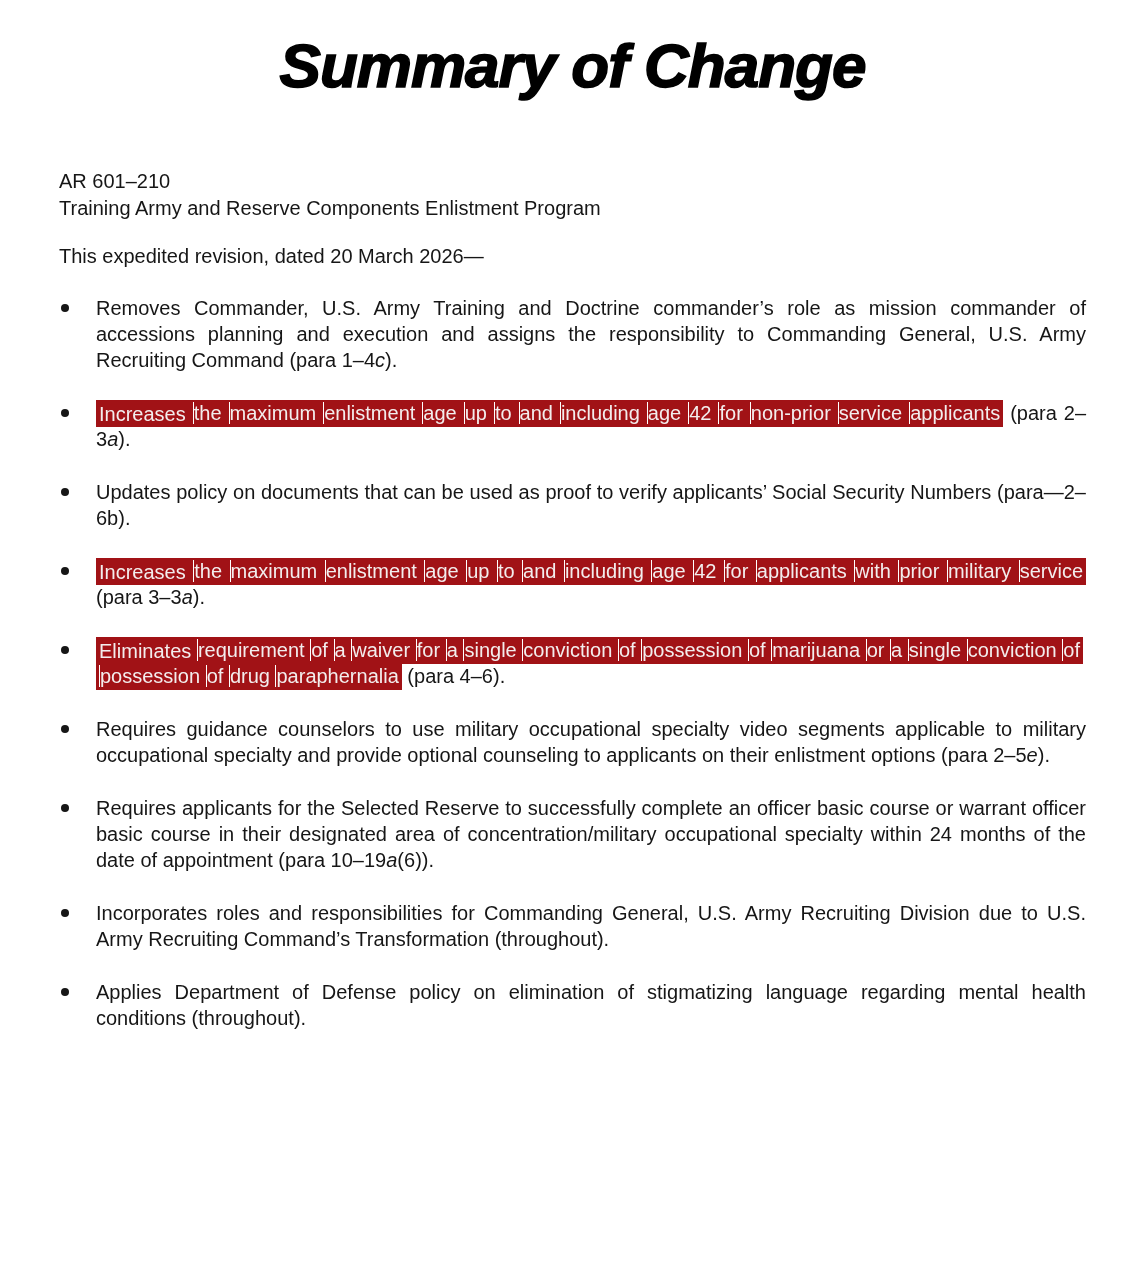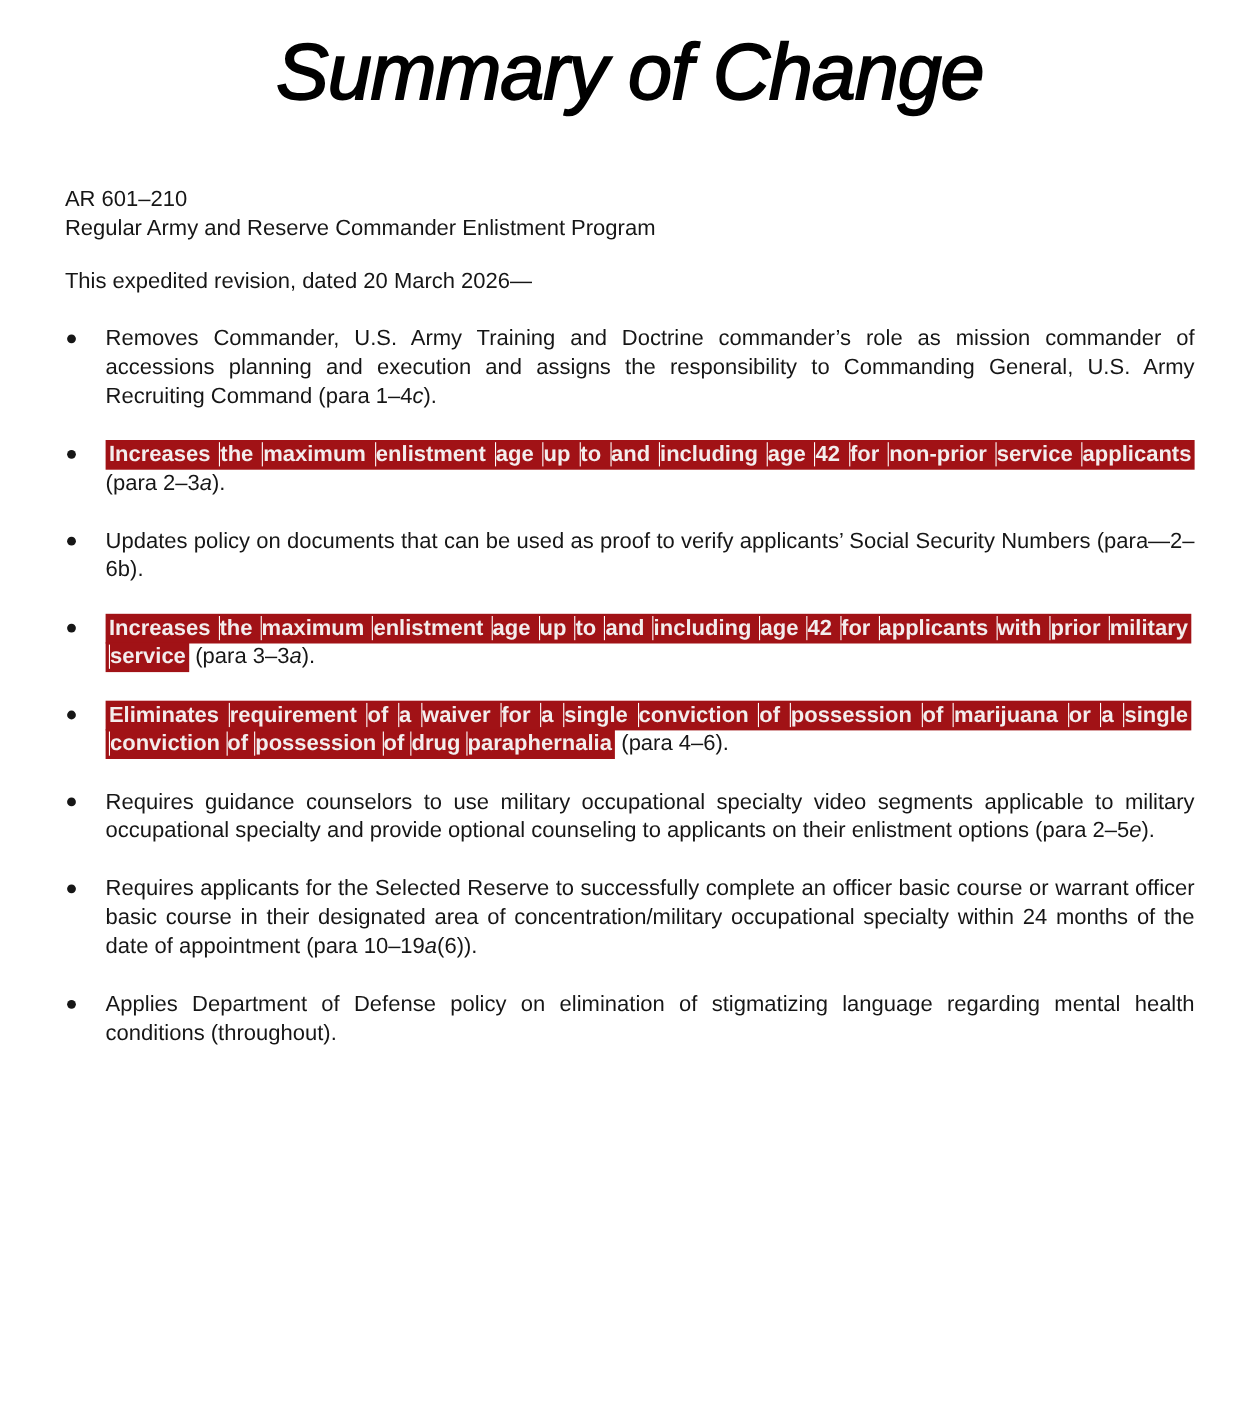--- a/index.html
+++ b/index.html
@@ -13,23 +13,23 @@
     box-sizing: border-box;
     overflow: hidden;
     font-family: "Liberation Sans", sans-serif;
     font-size: 20px;
     line-height: 26px;
     color: #161616;
     padding: 0 57px 0 59px;
   }
   .page-title {
     font-family: "Liberation Sans", sans-serif;
-    font-weight: normal;
+    font-weight: bold;
     font-style: italic;
-    font-size: 72px;
+    font-size: 62px;
     line-height: 100px;
     letter-spacing: -1px;
     text-align: center;
     color: #000000;
     -webkit-text-stroke: 1.6px #000000;
     margin: 16px 0 0 0;
     white-space: nowrap;
   }
   .doc-block {
     margin-top: 52px;
@@ -65,46 +65,46 @@
     height: 8px;
     border-radius: 50%;
     background: #161616;
   }
   .hl {
     background: var(--hl-color, #A11216);
     color: #F3EDED;
     padding: 2.5px 3px;
     -webkit-box-decoration-break: clone;
     box-decoration-break: clone;
-    font-weight: bold;
   }
   .hl .w {
     background: transparent;
   }
   .hl .w.seam {
     border-left: 1.5px solid #ffffff;
   }
   .it {
     font-style: italic;
   }
 </style>
 </head>
 <body>
 
 <h1 class="page-title">Summary of Change</h1>
 
 <div class="doc-block">
   <span class="doc-line">AR 601–210</span>
-  <span class="doc-line">Regular Army and Reserve Commander Enlistment Program</span>
+  <span class="doc-line">Training Army and Reserve Components Enlistment Program</span>
 </div>
 
 <div class="revision-line">This expedited revision, dated 20 March 2026—</div>
 
 <ul class="change-list">
     <li><span>Removes Commander, U.S. Army Training and Doctrine commander’s role as mission commander of accessions planning and execution and assigns the responsibility to Commanding General, U.S. Army Recruiting Command (para 1–4</span><span class="it">c</span><span>).</span></li>
     <li><span class="hl"><span class="w">Increases</span> <span class="w seam">the</span> <span class="w seam">maximum</span> <span class="w seam">enlistment</span> <span class="w seam">age</span> <span class="w seam">up</span> <span class="w seam">to</span> <span class="w seam">and</span> <span class="w seam">including</span> <span class="w seam">age</span> <span class="w seam">42</span> <span class="w seam">for</span> <span class="w seam">non-prior</span> <span class="w seam">service</span> <span class="w seam">applicants</span></span><span> (para 2–3</span><span class="it">a</span><span>).</span></li>
     <li><span>Updates policy on documents that can be used as proof to verify applicants’ Social Security Numbers (para—2–6b).</span></li>
     <li><span class="hl"><span class="w">Increases</span> <span class="w seam">the</span> <span class="w seam">maximum</span> <span class="w seam">enlistment</span> <span class="w seam">age</span> <span class="w seam">up</span> <span class="w seam">to</span> <span class="w seam">and</span> <span class="w seam">including</span> <span class="w seam">age</span> <span class="w seam">42</span> <span class="w seam">for</span> <span class="w seam">applicants</span> <span class="w seam">with</span> <span class="w seam">prior</span> <span class="w seam">military</span> <span class="w seam">service</span></span><span> (para 3–3</span><span class="it">a</span><span>).</span></li>
     <li><span class="hl"><span class="w">Eliminates</span> <span class="w seam">requirement</span> <span class="w seam">of</span> <span class="w seam">a</span> <span class="w seam">waiver</span> <span class="w seam">for</span> <span class="w seam">a</span> <span class="w seam">single</span> <span class="w seam">conviction</span> <span class="w seam">of</span> <span class="w seam">possession</span> <span class="w seam">of</span> <span class="w seam">marijuana</span> <span class="w seam">or</span> <span class="w seam">a</span> <span class="w seam">single</span> <span class="w seam">conviction</span> <span class="w seam">of</span> <span class="w seam">possession</span> <span class="w seam">of</span> <span class="w seam">drug</span> <span class="w seam">paraphernalia</span></span><span> (para 4–6).</span></li>
     <li><span>Requires guidance counselors to use military occupational specialty video segments applicable to military occupational specialty and provide optional counseling to applicants on their enlistment options (para 2–5</span><span class="it">e</span><span>).</span></li>
     <li><span>Requires applicants for the Selected Reserve to successfully complete an officer basic course or warrant officer basic course in their designated area of concentration/military occupational specialty within 24 months of the date of appointment (para 10–19</span><span class="it">a</span><span>(6)).</span></li>
+    <li><span>Incorporates roles and responsibilities for Commanding General, U.S. Army Recruiting Division due to U.S. Army Recruiting Command’s Transformation (throughout).</span></li>
     <li><span>Applies Department of Defense policy on elimination of stigmatizing language regarding mental health conditions (throughout).</span></li>
   </ul>
 
 </body></html>

